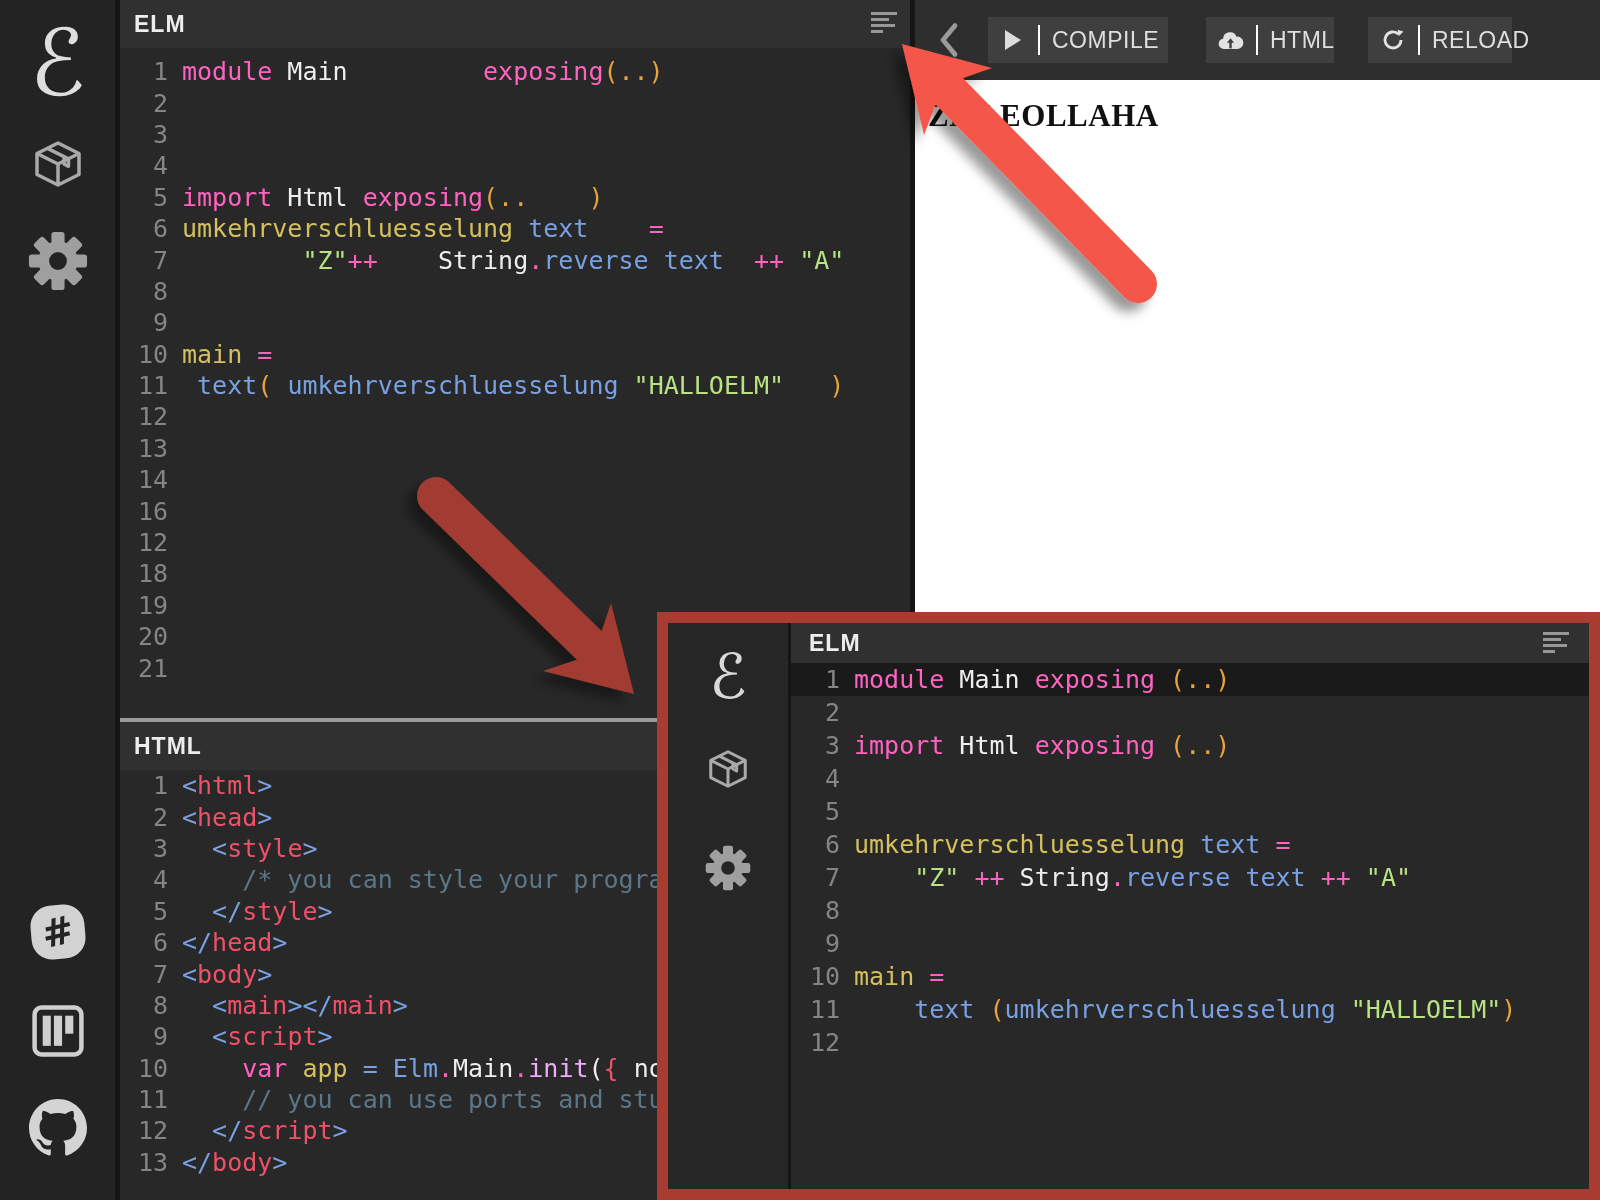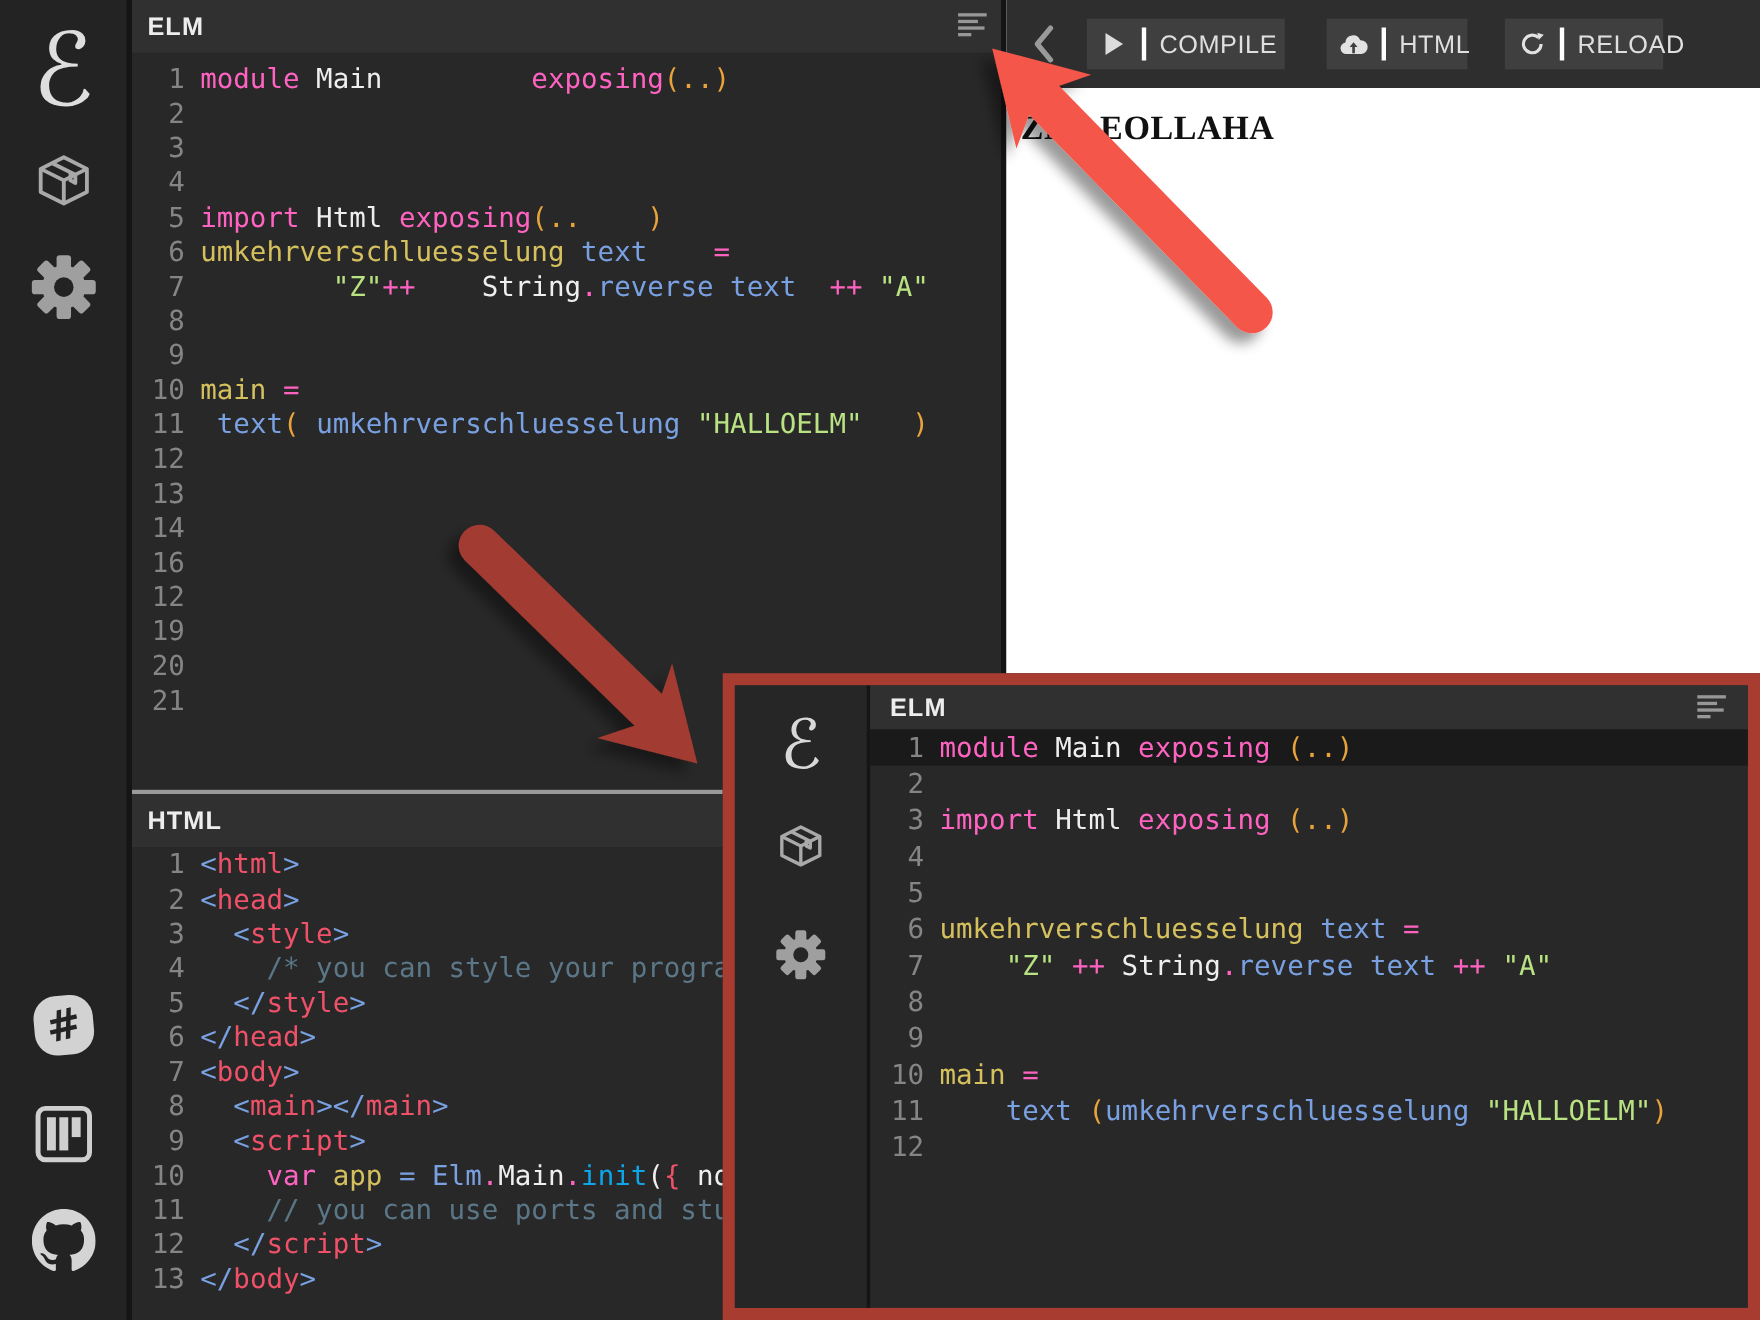--- a/index.html
+++ b/index.html
@@ -31,31 +31,31 @@
   .code-area{position:absolute;left:0;width:100%;overflow:hidden;
              font-family:"DejaVu Sans Mono",monospace;font-size:25px;}
   .elm-code{top:48px;bottom:0;padding-top:8px;}
   .html-code{top:48px;bottom:0;}
   .code-line{display:flex;height:31.4px;align-items:center;white-space:pre;}
   .inset-lines .code-line{height:33px;}
   .code-line.hl{background:#1a1a1a;}
   .gut{flex:0 0 48px;text-align:right;padding-right:14px;color:#858585;}
   .inset-lines .gut{flex:0 0 49px;}
   .tk-kw{color:#ff63c1}.tk-fn{color:#d5c05e}.tk-vr{color:#79a1e2}.tk-st{color:#b9e383}
-  .tk-pa{color:#e9a33c}.tk-pl{color:#eeeeee}.tk-cm{color:#5b7787}.tk-tg{color:#ee5168}.tk-pu{color:#0ea5e9}
+  .tk-pa{color:#e9a33c}.tk-pl{color:#eeeeee}.tk-cm{color:#5b7787}.tk-tg{color:#ee5168}.tk-pu{color:#f0abfc}
 
   
   .right-panel{position:absolute;left:915px;top:0;width:685px;height:1200px;background:#ffffff;}
   .toolbar{position:absolute;left:0;top:0;width:100%;height:80px;background:#2e2e2e;}
   .back{position:absolute;left:23px;top:22px;cursor:pointer;}
   .tb{position:absolute;top:17px;height:46px;background:#3f3f3f;border:none;display:flex;align-items:center;
       padding:0;cursor:pointer;}
   .tb-compile{left:73px;width:180px;} .tb-save{left:291px;width:128px;} .tb-reload{left:453px;width:144px;}
   .ticon{flex:0 0 50px;display:flex;align-items:center;justify-content:center;height:100%;}
-  .tlabel{flex:1;color:#dfdfdf;font-size:23px;letter-spacing:.5px;border-left:4px solid #ffffff;height:30px;
+  .tlabel{flex:1;color:#dfdfdf;font-size:23px;letter-spacing:.5px;border-left:2px solid #ffffff;height:30px;
           display:flex;align-items:center;justify-content:center;padding:0 12px;}
   .play-tri{width:0;height:0;border-left:16px solid #dcdcdc;border-top:10px solid transparent;border-bottom:10px solid transparent;}
   .output{position:absolute;left:0;top:80px;width:100%;bottom:0;background:#fff;}
   .out-text{position:absolute;left:13px;top:18px;color:#111;font-family:"Liberation Serif",serif;
             font-weight:700;font-size:31px;letter-spacing:.5px;}
 
   
   .inset{position:absolute;left:657px;top:612px;width:921px;height:566px;border:11px solid #a93c31;
          background:#282828;z-index:50;overflow:hidden;}
   .inset-side{position:absolute;left:0;top:0;width:120px;height:100%;background:#262626;}
@@ -144,20 +144,21 @@
         <div class="code-line"><span class="gut">7</span><span><span class="tk-pl">        </span><span class="tk-st">"Z"</span><span class="tk-kw">++</span><span class="tk-pl">    </span><span class="tk-pl">String</span><span class="tk-kw">.</span><span class="tk-vr">reverse</span><span class="tk-pl"> </span><span class="tk-vr">text</span><span class="tk-pl">  </span><span class="tk-kw">++</span><span class="tk-pl"> </span><span class="tk-st">"A"</span></span></div>
         <div class="code-line"><span class="gut">8</span><span></span></div>
         <div class="code-line"><span class="gut">9</span><span></span></div>
         <div class="code-line"><span class="gut">10</span><span><span class="tk-fn">main</span><span class="tk-pl"> </span><span class="tk-kw">=</span></span></div>
         <div class="code-line"><span class="gut">11</span><span><span class="tk-pl"> </span><span class="tk-vr">text</span><span class="tk-pa">(</span><span class="tk-pl"> </span><span class="tk-vr">umkehrverschluesselung</span><span class="tk-pl"> </span><span class="tk-st">"HALLOELM"</span><span class="tk-pl">   </span><span class="tk-pa">)</span></span></div>
         <div class="code-line"><span class="gut">12</span><span></span></div>
         <div class="code-line"><span class="gut">13</span><span></span></div>
         <div class="code-line"><span class="gut">14</span><span></span></div>
         <div class="code-line"><span class="gut">16</span><span></span></div>
         <div class="code-line"><span class="gut">12</span><span></span></div>
+        <div class="code-line"><span class="gut">18</span><span></span></div>
         <div class="code-line"><span class="gut">19</span><span></span></div>
         <div class="code-line"><span class="gut">20</span><span></span></div>
         <div class="code-line"><span class="gut">21</span><span></span></div>
       </div>
   </section>
 
   <div class="hsplit"></div>
 
   <section class="html-panel">
     <header class="ed-header">

